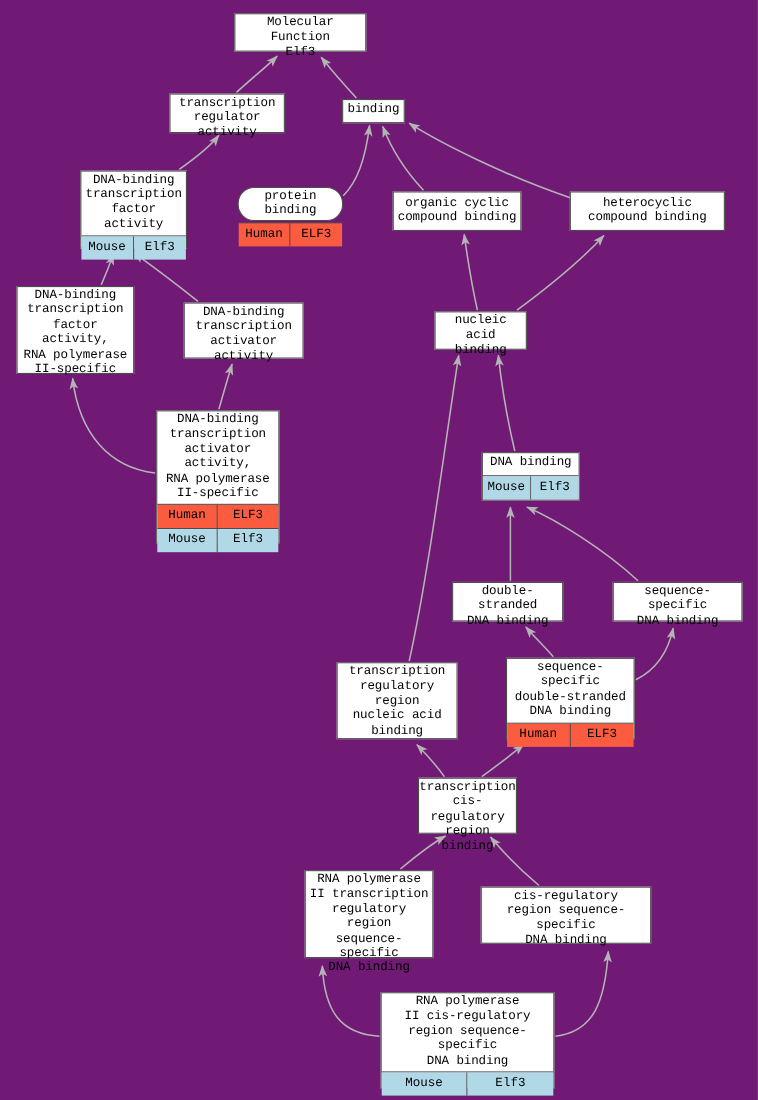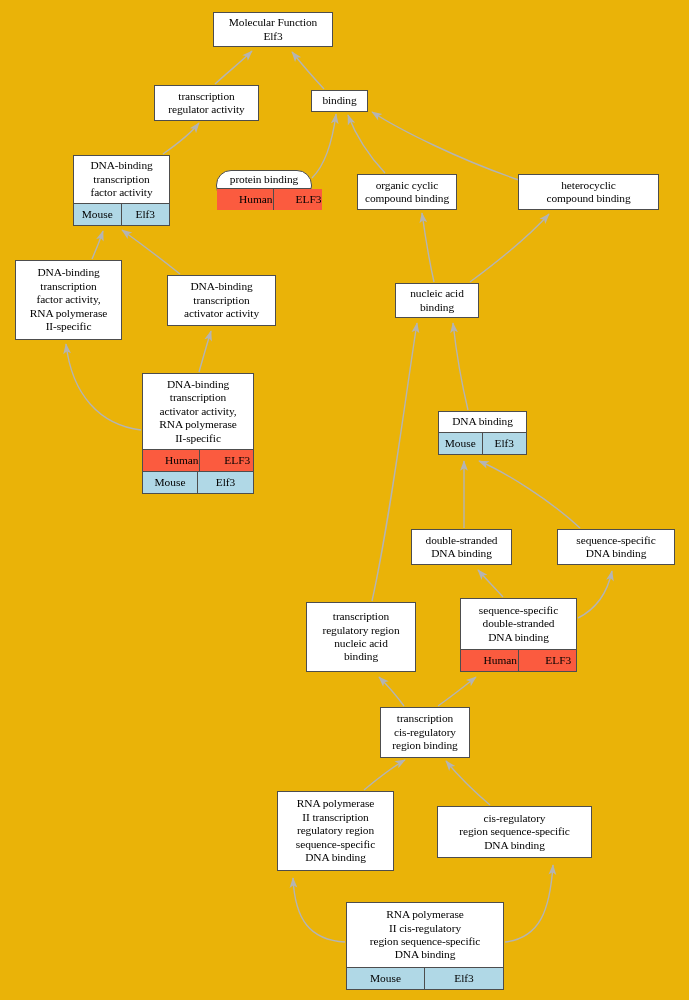--- a/index.html
+++ b/index.html
@@ -5,22 +5,22 @@
 <style>
   html, body {
     margin: 0;
     padding: 0;
     background: #ffffff;
   }
   #canvas {
     position: relative;
     width: 689px;
     height: 1000px;
-    background: #eab308;
-    font-family: Liberation Serif, serif;
+    background: #701a75;
+    font-family: Liberation Mono, monospace;
     overflow: hidden;
   }
   #edges {
     position: absolute;
     left: 0;
     top: 0;
     width: 689px;
     height: 1000px;
     pointer-events: none;
   }
@@ -58,21 +58,21 @@
     align-items: center;
     justify-content: center;
     font-size: 11.4px;
     line-height: 13px;
     color: #000000;
     box-sizing: border-box;
   }
   .annot-cell.left {
     border-right: 1.6px solid #4d4d4d;
   }
-  .annot-row.human .annot-cell { background: #fb5b3f; padding-left: 22px; }
+  .annot-row.human .annot-cell { background: #fb5b3f; }
   .annot-row.mouse .annot-cell { background: #b0d8e6; }
 </style>
 </head>
 <body>
 
 <div id="canvas">
   <svg id="edges" viewBox="0 0 689 1000" xmlns="http://www.w3.org/2000/svg">
     <defs>
       <marker id="arrow" markerWidth="9" markerHeight="9" refX="7.4" refY="3.2" orient="auto" markerUnits="strokeWidth">
         <path d="M 0.4,0.4 L 8,3.2 L 0.4,6 L 2.2,3.2 Z" fill="#b4b4b4"></path>
@@ -126,21 +126,21 @@
           <div class="annot-cell">Elf3</div>
         </div>
       </div>
       <div class="node" style="left: 216px; top: 170px; width: 96px; height: 31px; border-radius: 15px;">
         <div class="node-label">protein binding</div>
         <div class="annot-row human">
           <div class="annot-cell left">Human</div>
           <div class="annot-cell">ELF3</div>
         </div>
       </div>
-      <div class="node" style="left: 357px; top: 174px; width: 100px; height: 36px;">
+      <div class="node" style="left: 357px; top: 174px; width: 117px; height: 36px;">
         <div class="node-label">organic cyclic
 compound binding</div>
       </div>
       <div class="node" style="left: 518px; top: 174px; width: 141px; height: 36px;">
         <div class="node-label">heterocyclic
 compound binding</div>
       </div>
       <div class="node" style="left: 15px; top: 260px; width: 107px; height: 80px;">
         <div class="node-label">DNA-binding
 transcription

